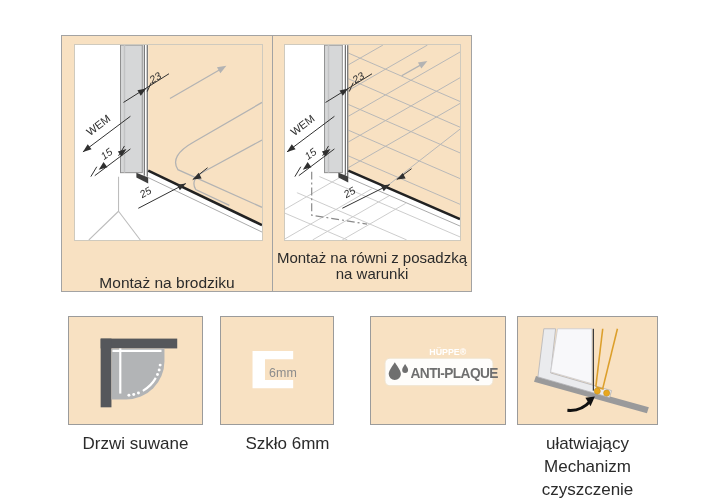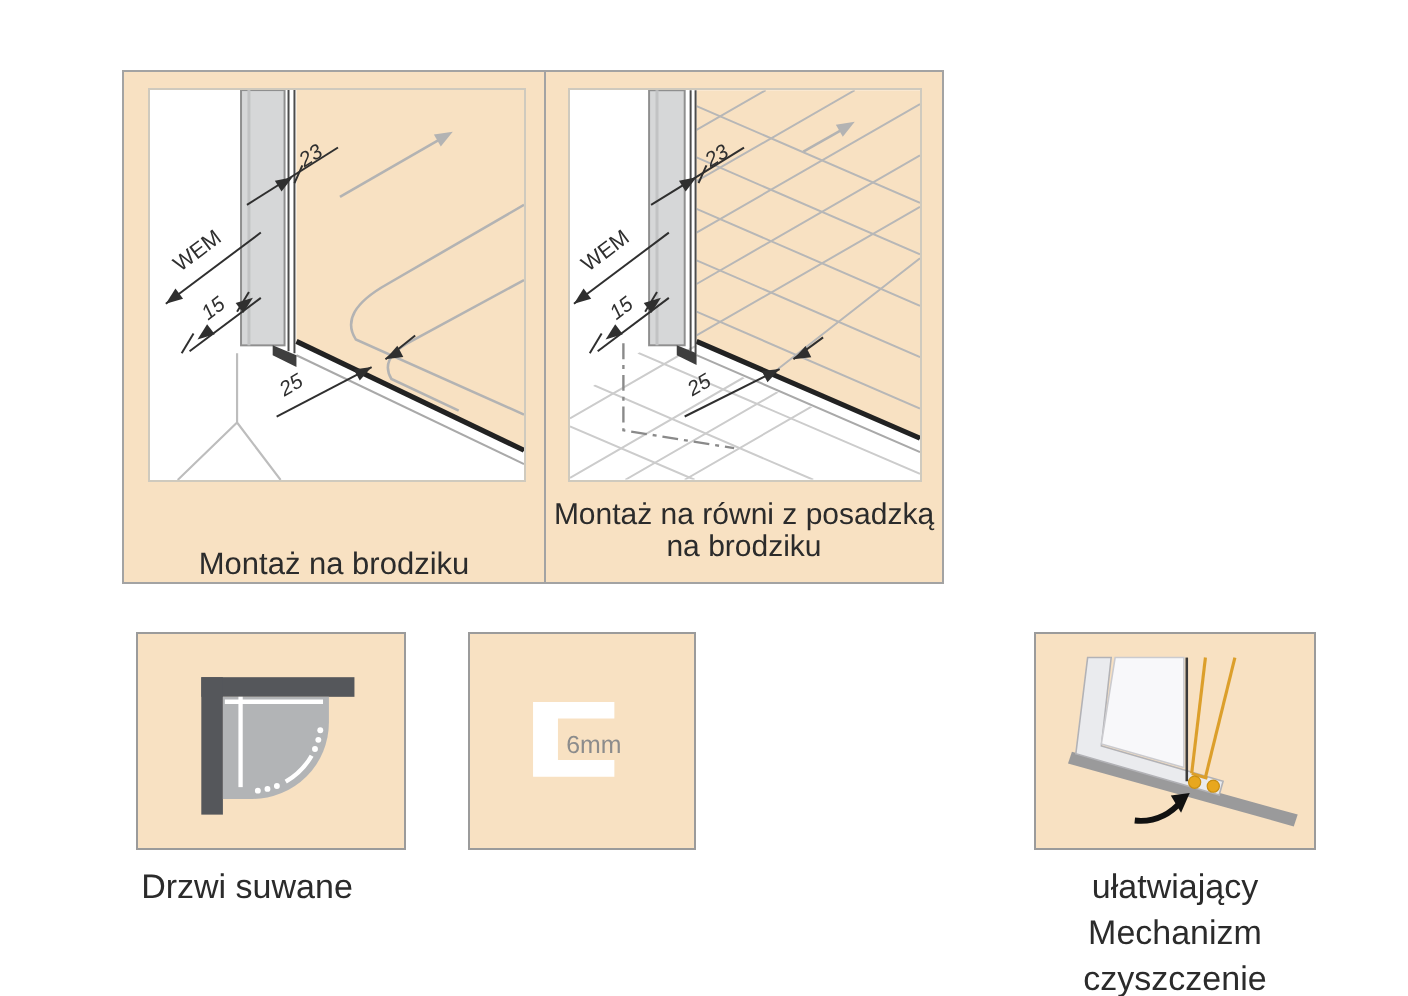--- a/index.html
+++ b/index.html
@@ -16,25 +16,25 @@
   .panel.right .plate{left:11px;width:177px;height:197px;}
   .plate svg{display:block;width:100%;height:100%;}
   .cap{position:absolute;left:0;right:0;top:205px;height:50px;display:flex;flex-direction:column;
        align-items:center;justify-content:center;}
   .cap.single{font-size:15.5px;margin-top:17px;}
   .cap.multi{font-size:15px;line-height:16.4px;}
   
   .tile{position:absolute;top:316px;height:109px;border:1px solid #9b9b9b;background:#f8e1c2;box-sizing:border-box;}
   .tile svg{display:block;width:100%;height:100%;}
   #tile1{left:68px;width:135px;}
-  #tile2{left:220px;width:114px;margin-left:14px;}
+  #tile2{left:220px;width:114px;}
   #tile3{left:370px;width:136px;}
   #tile4{left:517px;width:141px;}
   .tilecap{position:absolute;top:432px;font-size:17px;line-height:23px;text-align:center;color:#2b2b2b;}
-  #cap1{left:36px;width:175px;}
+  #cap1{left:48px;width:175px;}
   #cap2{left:200px;width:175px;}
   #cap3{left:350px;width:176px;}
   #cap4{left:497px;width:181px;}
   text{font-family:"Liberation Sans",sans-serif;}
   .dim{font-size:10.5px;font-style:italic;fill:#2f2f2f;}
   .dimu{font-size:11px;fill:#2f2f2f;}
 </style>
 </head>
 <body>
 
@@ -160,21 +160,21 @@
             <line x1="58" y1="165" x2="106" y2="141"></line>
             <line x1="128" y1="125" x2="113" y2="136"></line>
           </g>
           <path d="M0,0 L-8.5,3.2 L-8.5,-3.2 Z" fill="#2f2f2f" transform="translate(106,141) rotate(-27)"></path>
           <path d="M0,0 L-8.5,3.2 L-8.5,-3.2 Z" fill="#2f2f2f" transform="translate(113,136) rotate(153)"></path>
           <text class="dim" text-anchor="middle" transform="translate(67,152) rotate(-30)">25</text>
         </svg>
       </div>
       <div class="cap multi">
         <div>Montaż na równi z posadzką</div>
-        <div>na brodziku</div>
+        <div>na warunki</div>
       </div>
     </div>
   </section>
 
   <div class="tile" id="tile1">
     <svg viewBox="0 0 135 109">
       <rect x="32" y="22" width="78" height="10" fill="#55575b"></rect>
       <rect x="32" y="22" width="11" height="70" fill="#55575b"></rect>
       <path d="M43,32 H97 V45 A39,39 0 0 1 58,84 L43,84 Z" fill="#b2b4b6"></path>
       <g stroke="#ffffff" stroke-width="2.2" fill="none">
@@ -193,39 +193,49 @@
     </svg>
   </div>
 
   <div class="tile" id="tile2">
     <svg viewBox="0 0 135 109">
       <path d="M38,31 H87 V41 H53 V66 H87 V76 H38 Z" fill="#ffffff"></path>
       <text x="58" y="62" font-size="15" fill="#8c8c8c">6mm</text>
     </svg>
   </div>
 
+  <div class="tile" id="tile3">
+    <svg viewBox="0 0 136 109">
+      <text x="78" y="39" font-size="9" font-weight="bold" fill="#ffffff" text-anchor="middle">HÜPPE®</text>
+      <rect x="14" y="42" width="110" height="28" rx="5" fill="#fefdfb" stroke="#efe3cf" stroke-width="1"></rect>
+      <path d="M24,46 c-4.2,6.2 -6.2,9.2 -6.2,12 a6.2,6.2 0 0 0 12.4,0 c0,-2.8 -2,-5.8 -6.2,-12 Z" fill="#6f6f6f"></path>
+      <path d="M34.5,48 c-2,3 -3,4.6 -3,6 a3,3 0 0 0 6,0 c0,-1.4 -1,-3 -3,-6 Z" fill="#6f6f6f"></path>
+      <text x="40" y="62" font-size="14" font-weight="bold" fill="#6f6f6f" letter-spacing="-0.6">ANTI-PLAQUE</text>
+    </svg>
+  </div>
 
   <div class="tile" id="tile4">
     <svg viewBox="0 0 141 109">
       <polygon points="18,60 133,92 131,98 16,66" fill="#9a9a9b"></polygon>
       <polygon points="26,12 38,12 33,57 95,75 93,82 20,61" fill="#eaebee" stroke="#b2b2b6" stroke-width="0.8"></polygon>
       <polygon points="40,12 75,12 75,68 33,56" fill="#f8f8fa" stroke="#cbcbcf" stroke-width="0.8"></polygon>
       <line x1="76.5" y1="12" x2="76.5" y2="75" stroke="#3b3b3b" stroke-width="1.3"></line>
       <g stroke="#dc9f2b" stroke-width="1.6" fill="none">
         <path d="M86,12 L79,71"></path>
         <path d="M101,12 L86,73"></path>
         <path d="M79,71 L87,73.5"></path>
       </g>
       <circle cx="80.5" cy="75.5" r="3.1" fill="#e8a71e" stroke="#c98f12" stroke-width="0.6"></circle>
       <circle cx="90" cy="77.5" r="3.1" fill="#e8a71e" stroke="#c98f12" stroke-width="0.6"></circle>
       <path d="M50,95 Q64,96.5 74,85" stroke="#111111" stroke-width="3" fill="none"></path>
       <path d="M0,0 L-10,4.5 L-8,-5.5 Z" fill="#111111" transform="translate(78,81) rotate(-42)"></path>
     </svg>
   </div>
 
   <div class="tilecap" id="cap1">Drzwi suwane</div>
+  <div class="tilecap" id="cap2">Szkło 6mm</div>
   <div class="tilecap" id="cap4">
     <div>ułatwiający</div>
     <div>Mechanizm</div>
     <div>czyszczenie</div>
   </div>
 
 </div>
 
 </body></html>

